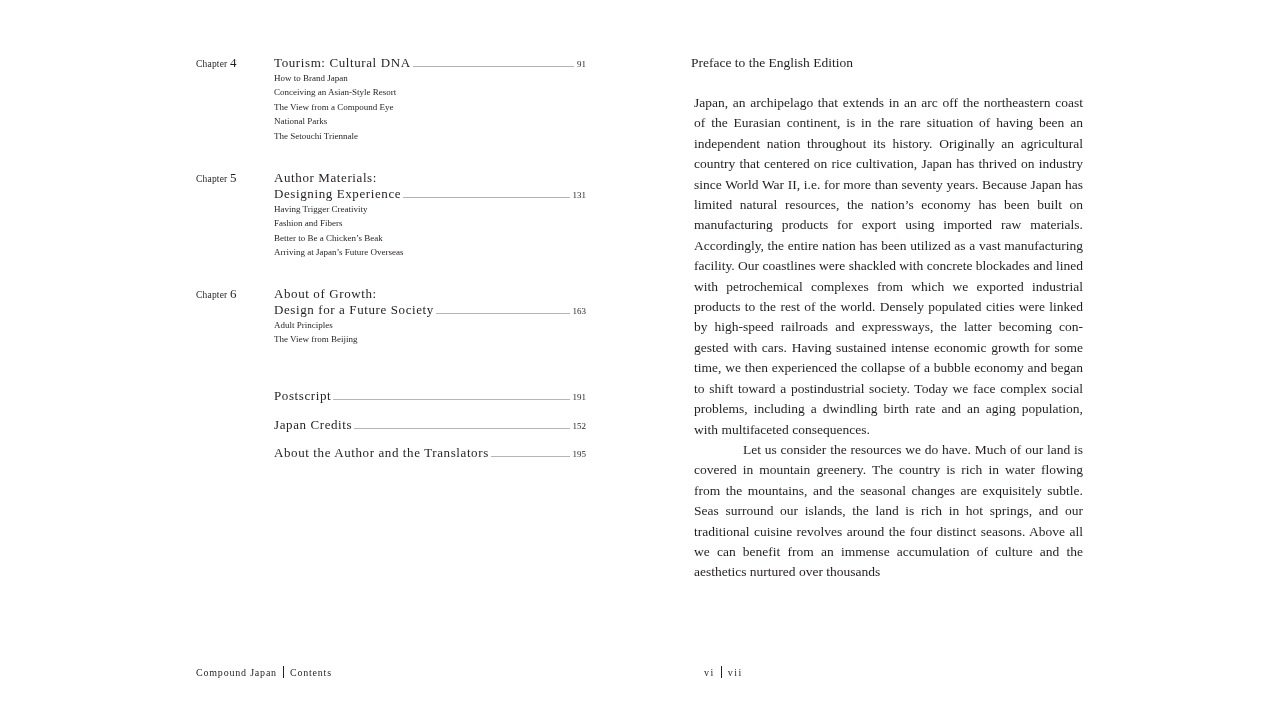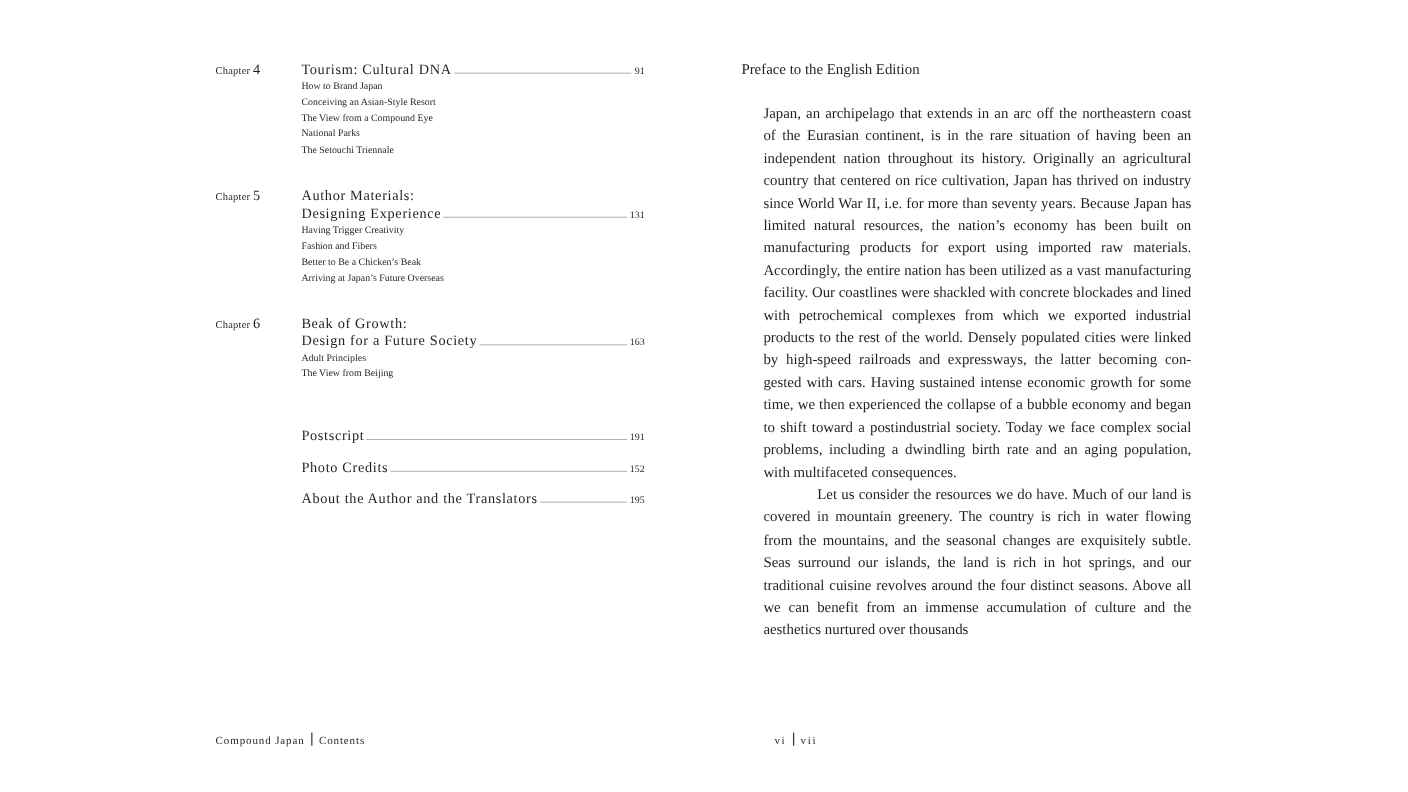--- a/index.html
+++ b/index.html
@@ -18,21 +18,21 @@
   .title-row .leader { flex: 1; border-bottom: 1px solid #b5b5b5; margin: 0 3px 4px 2px; height: 1px; }
   .title-row .pg { font-size: 9px; letter-spacing: 0; line-height: 14px; }
   .sub { font-size: 9px; line-height: 14.4px; white-space: nowrap; }
 
   .extra { position: absolute; left: 274px; width: 312px; }
 
   .footer-left { position: absolute; left: 196px; top: 666px; font-size: 10px; letter-spacing: 0.8px; }
   .footer-left .sep, .footer-right .sep { display: inline-block; width: 1px; height: 12px; background: #231f20; margin: 0 6px; vertical-align: -2px; }
   .footer-right { position: absolute; left: 704px; top: 666px; font-size: 10px; letter-spacing: 1.5px; }
 
-  .preface-title { position: absolute; left: 674px; top: 54px; font-size: 13.5px; line-height: 18px; }
+  .preface-title { position: absolute; left: 691px; top: 54px; font-size: 13.5px; line-height: 18px; }
   .preface-body { position: absolute; left: 694px; top: 93px; width: 389px; font-size: 13.5px; line-height: 20.4px; text-align: justify; hyphens: manual; }
   .preface-body p { margin: 0; }
   .preface-body p.indent { text-indent: 49px; }
 </style>
 </head>
 <body>
 
 <div class="page-left">
 
   <div class="chapter" style="top:55px;">
@@ -63,38 +63,38 @@
       <div class="sub">Having Trigger Creativity</div>
       <div class="sub">Fashion and Fibers</div>
       <div class="sub">Better to Be a Chicken’s Beak</div>
       <div class="sub">Arriving at Japan’s Future Overseas</div>
     </div>
   </div>
 
   <div class="chapter" style="top:286px;">
     <div class="chapter-label"><span>Chapter</span> <span class="num">6</span></div>
     <div class="chapter-body">
-      <div class="title-line">Beak of Growth:</div>
+      <div class="title-line">About of Growth:</div>
       <div class="title-row">
         <span>Design for a Future Society</span>
         <span class="leader"></span>
         <span class="pg">163</span>
       </div>
       <div class="sub">Adult Principles</div>
       <div class="sub">The View from Beijing</div>
     </div>
   </div>
 
   <div class="extra title-row" style="top:388px;">
     <span>Postscript</span>
     <span class="leader"></span>
     <span class="pg">191</span>
   </div>
   <div class="extra title-row" style="top:417px;">
-    <span>Photo Credits</span>
+    <span>Japan Credits</span>
     <span class="leader"></span>
     <span class="pg">152</span>
   </div>
   <div class="extra title-row" style="top:445px;">
     <span>About the Author and the Translators</span>
     <span class="leader"></span>
     <span class="pg">195</span>
   </div>
 
   <div class="footer-left">

